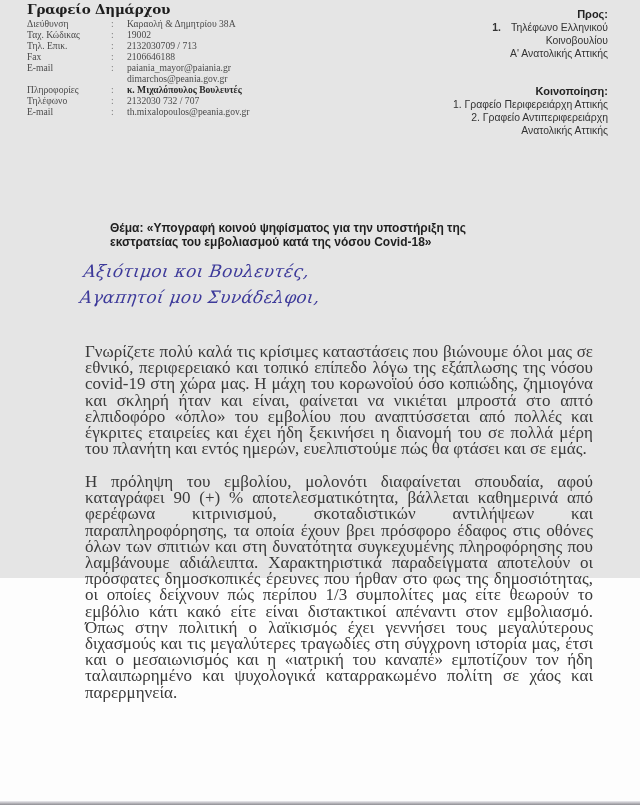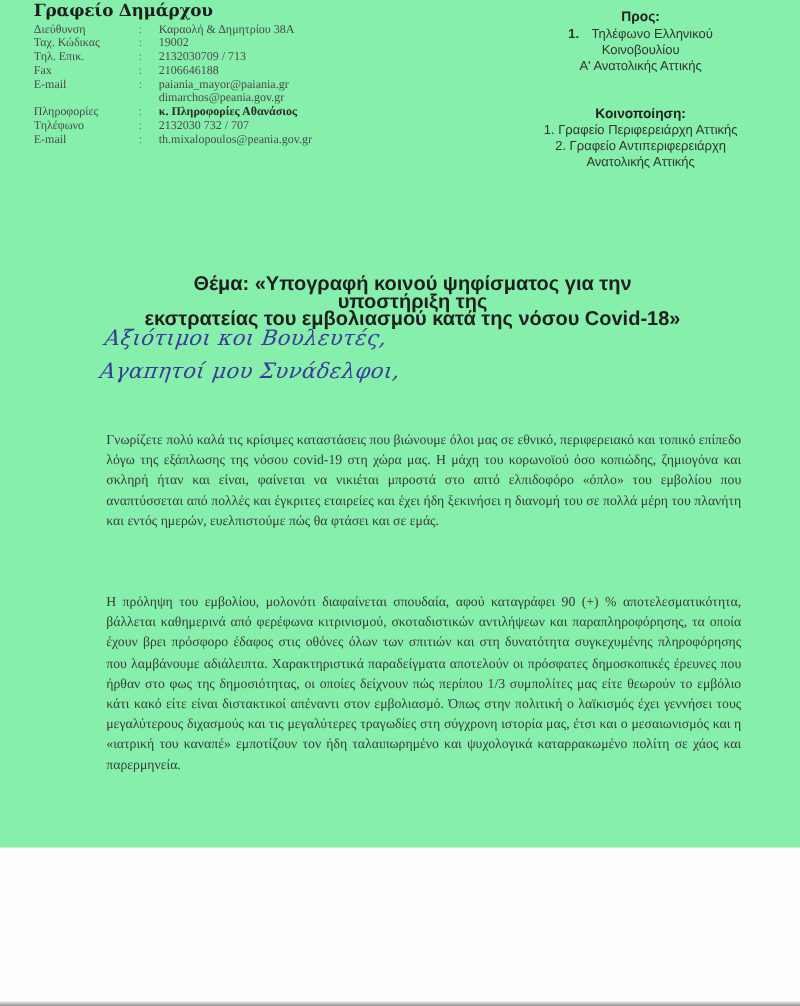--- a/index.html
+++ b/index.html
@@ -3,56 +3,56 @@
   <meta charset="utf-8">
   <style>
     html, body { margin: 0; padding: 0; }
     body {
       width: 640px; height: 805px; overflow: hidden;
       background: #fdfdfd;
       position: relative;
       font-family: "Liberation Sans", sans-serif;
       color: #2a2a2a;
     }
-    .page { position: absolute; left: 0; top: 0; width: 640px; height: 678px; background: #86efac; }
+    .page { position: absolute; left: 0; top: 0; width: 640px; height: 578px; background: #e5e5e5; }
     .bottom-bar { position: absolute; left: 0; bottom: 0; width: 640px; height: 4px;
       background: linear-gradient(#ecebef, #8e8d92); }
 
     
     .sender { position: absolute; left: 27px; top: 1px; }
     .sender-title { font-family: "DejaVu Serif", serif; font-weight: bold; font-size: 13.5px;
       color: #1e1e1e; line-height: 16px; letter-spacing: -0.2px; }
     .sender-rows { margin-top: 1px; font-family: Liberation Serif, serif; }
     .srow { display: flex; font-size: 9.6px; line-height: 11px; color: #4a4a4a; }
     .srow .lbl { width: 84px; }
     .srow .colon { width: 16px; color: #777; }
     .srow .val { white-space: nowrap; }
     .srow .val.bold { font-weight: bold; color: #2b2b2b; }
 
     
-    .recipients { position: absolute; right: 50px; top: 8px; text-align: center;
+    .recipients { position: absolute; right: 32px; top: 8px; text-align: right;
       font-size: 10.4px; line-height: 13px; color: #333; }
     .recipients .head { font-weight: bold; color: #222; font-size: 11px; }
     .recipients .item { margin-top: 0; }
     .recipients .item .num { font-weight: bold; margin-right: 10px; }
     .recipients .gap { height: 11px; }
     .cc { margin-top: 14px; }
 
     
-    .subject { position: absolute; left: 110px; top: 221px; width: 440px; text-align: center;
-      font-weight: bold; font-size: 16px; line-height: 14px; color: #1f1f1f; }
+    .subject { position: absolute; left: 110px; top: 221px; width: 440px; text-align: left;
+      font-weight: bold; font-size: 12px; line-height: 14px; color: #1f1f1f; }
 
     
     .handwriting { position: absolute; left: 82px; top: 258px;
       font-family: "DejaVu Serif", serif; font-style: italic; color: #3d3a9a;
       font-size: 17px; line-height: 26px; transform: skewX(-8deg); letter-spacing: 0.3px; }
 
     
     .body-text { position: absolute; left: 85px; width: 508px;
-      font-family: "Liberation Serif", serif; font-size: 11px; line-height: 16.2px;
+      font-family: "Liberation Serif", serif; font-size: 17px; line-height: 16.2px;
       color: #3a3a3a; text-align: justify; }
     .p1 { top: 344px; }
     .p2 { top: 474px; }
   </style>
 </head>
 <body>
 
 <div class="page">
 
   <div class="sender">
@@ -84,21 +84,21 @@
         <span class="val">paiania_mayor@paiania.gr</span>
       </div>
       <div class="srow">
         <span class="lbl"></span>
         <span class="colon"></span>
         <span class="val">dimarchos@peania.gov.gr</span>
       </div>
       <div class="srow">
         <span class="lbl">Πληροφορίες</span>
         <span class="colon">:</span>
-        <span class="val bold">κ. Πληροφορίες Αθανάσιος</span>
+        <span class="val bold">κ. Μιχαλόπουλος Βουλευτές</span>
       </div>
       <div class="srow">
         <span class="lbl">Τηλέφωνο</span>
         <span class="colon">:</span>
         <span class="val">2132030 732 / 707</span>
       </div>
       <div class="srow">
         <span class="lbl">E-mail</span>
         <span class="colon">:</span>
         <span class="val">th.mixalopoulos@peania.gov.gr</span>

